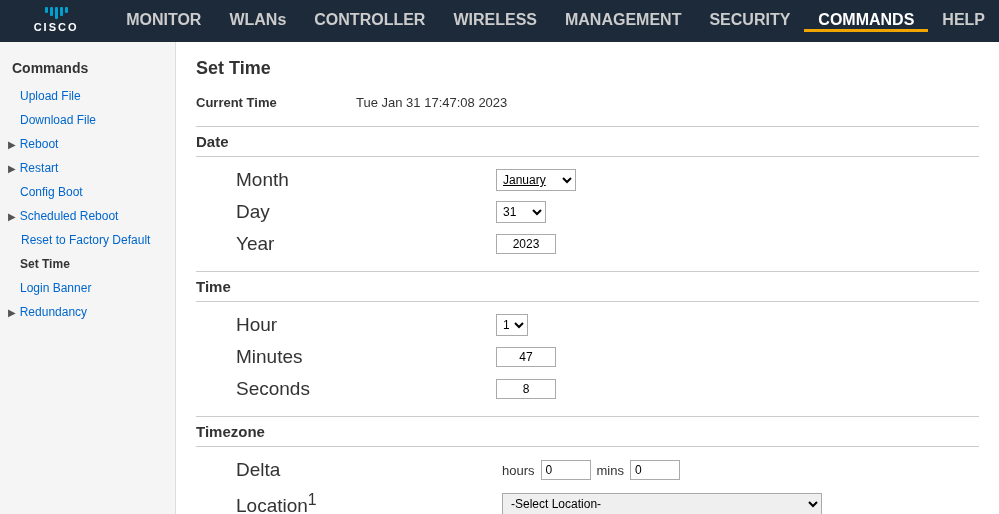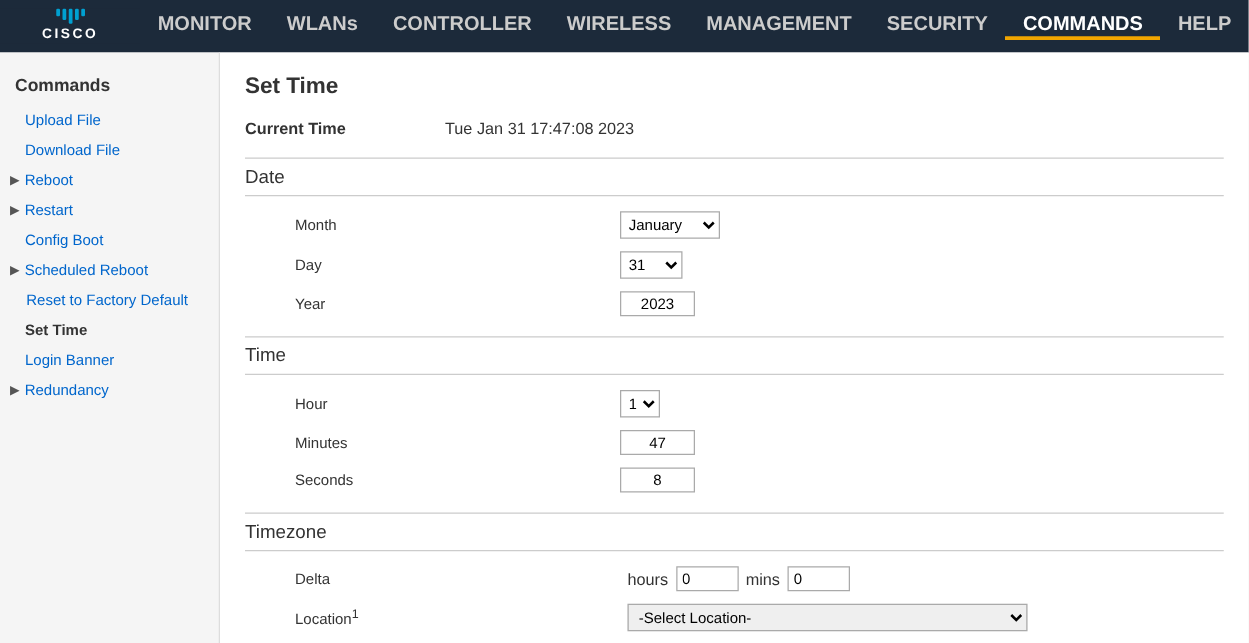--- a/index.html
+++ b/index.html
@@ -121,61 +121,62 @@
       font-weight: bold;
       font-size: 13px;
       width: 160px;
     }
     .info-value {
       font-size: 13px;
     }
 
     .section-header {
       font-size: 15px;
-      font-weight: normal;
+      font-weight: bold;
       color: #333;
       padding: 6px 0;
       border-top: 1px solid #ccc;
       border-bottom: 1px solid #ccc;
       margin-bottom: 12px;
     }
 
     .section-block {
       margin-bottom: 16px;
     }
 
     .form-row {
       display: flex;
       align-items: center;
       margin-bottom: 10px;
       padding-left: 40px;
     }
     .form-label {
       width: 260px;
-      font-size: 12px;
+      font-size: 19px;
       color: #333;
     }
     .form-control {
       font-size: 12px;
       border: 1px solid #aaa;
       padding: 2px 4px;
       background: white;
     }
     select.form-control {
       padding: 2px 2px;
     }
     input.form-control {
       width: 60px;
       text-align: center;
     }
     input.form-control.year {
       width: 60px;
     }
     select.month-select {
       width: 80px;
+      text-decoration: underline;
     }
     select.hour-select {
       width: 32px;
     }
 
     .timezone-row {
       display: flex;
       align-items: center;
       margin-bottom: 10px;
       padding-left: 40px;

